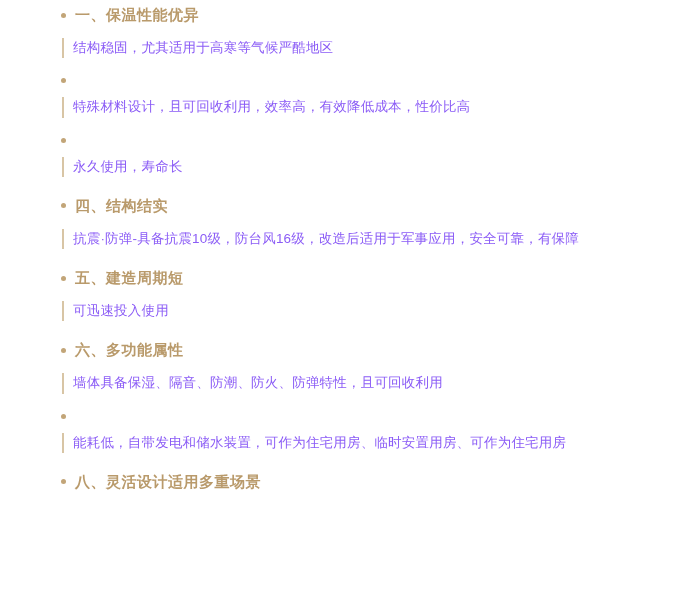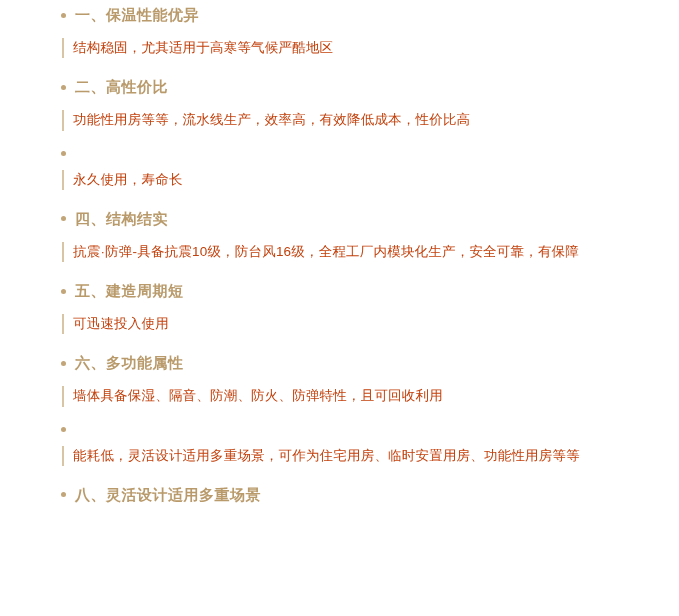--- a/index.html
+++ b/index.html
@@ -53,21 +53,21 @@
   }
   .bar {
     width: 2px;
     background: #d8c5a5;
     margin-right: 9px;
     flex: 0 0 auto;
     align-self: stretch;
   }
   .body-text {
     font-size: 13.5px;
-    color: #c2410c;
+    color: #8b5cf6;
     line-height: 1.5;
     letter-spacing: 0.2px;
   }
 </style>
 </head>
 <body>
 
 <div class="page">
 
   <div class="section">
@@ -77,46 +77,45 @@
     </div>
     <div class="body-row">
       <span class="bar"></span>
       <span class="body-text">结构稳固，尤其适用于高寒等气候严酷地区</span>
     </div>
   </div>
 
   <div class="section">
     <div class="heading">
       <span class="bullet"></span>
-      <span>二、高性价比</span>
     </div>
     <div class="body-row">
       <span class="bar"></span>
-      <span class="body-text">功能性用房等等，流水线生产，效率高，有效降低成本，性价比高</span>
+      <span class="body-text">特殊材料设计，且可回收利用，效率高，有效降低成本，性价比高</span>
     </div>
   </div>
 
   <div class="section">
     <div class="heading">
       <span class="bullet"></span>
     </div>
     <div class="body-row">
       <span class="bar"></span>
       <span class="body-text">永久使用，寿命长</span>
     </div>
   </div>
 
   <div class="section">
     <div class="heading">
       <span class="bullet"></span>
       <span>四、结构结实</span>
     </div>
     <div class="body-row">
       <span class="bar"></span>
-      <span class="body-text">抗震·防弹-具备抗震10级，防台风16级，全程工厂内模块化生产，安全可靠，有保障</span>
+      <span class="body-text">抗震·防弹-具备抗震10级，防台风16级，改造后适用于军事应用，安全可靠，有保障</span>
     </div>
   </div>
 
   <div class="section">
     <div class="heading">
       <span class="bullet"></span>
       <span>五、建造周期短</span>
     </div>
     <div class="body-row">
       <span class="bar"></span>
@@ -134,21 +133,21 @@
       <span class="body-text">墙体具备保湿、隔音、防潮、防火、防弹特性，且可回收利用</span>
     </div>
   </div>
 
   <div class="section">
     <div class="heading">
       <span class="bullet"></span>
     </div>
     <div class="body-row">
       <span class="bar"></span>
-      <span class="body-text">能耗低，灵活设计适用多重场景，可作为住宅用房、临时安置用房、功能性用房等等</span>
+      <span class="body-text">能耗低，自带发电和储水装置，可作为住宅用房、临时安置用房、可作为住宅用房</span>
     </div>
   </div>
 
   <div class="section">
     <div class="heading">
       <span class="bullet"></span>
       <span>八、灵活设计适用多重场景</span>
     </div>
   </div>
 

